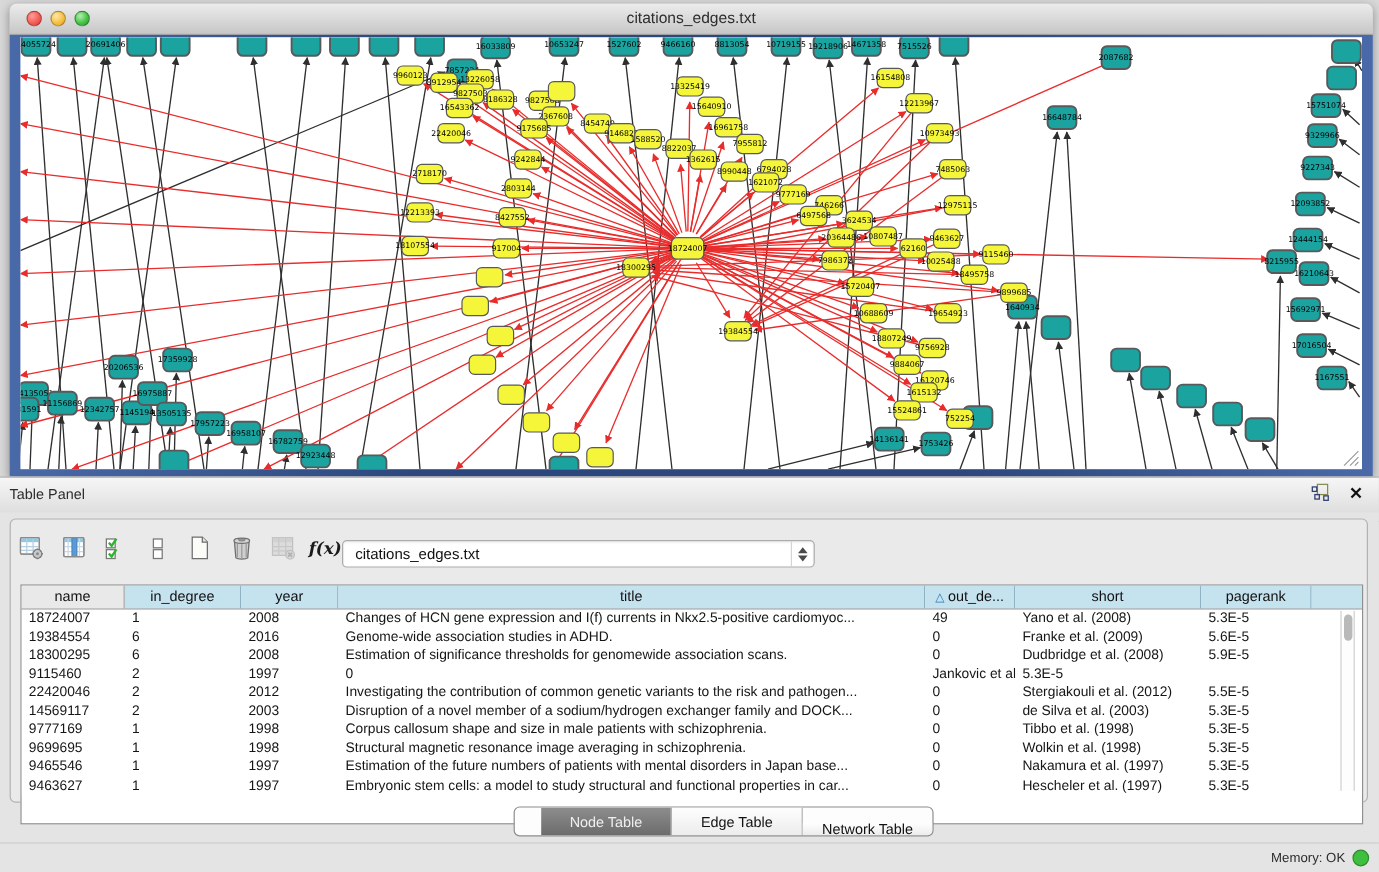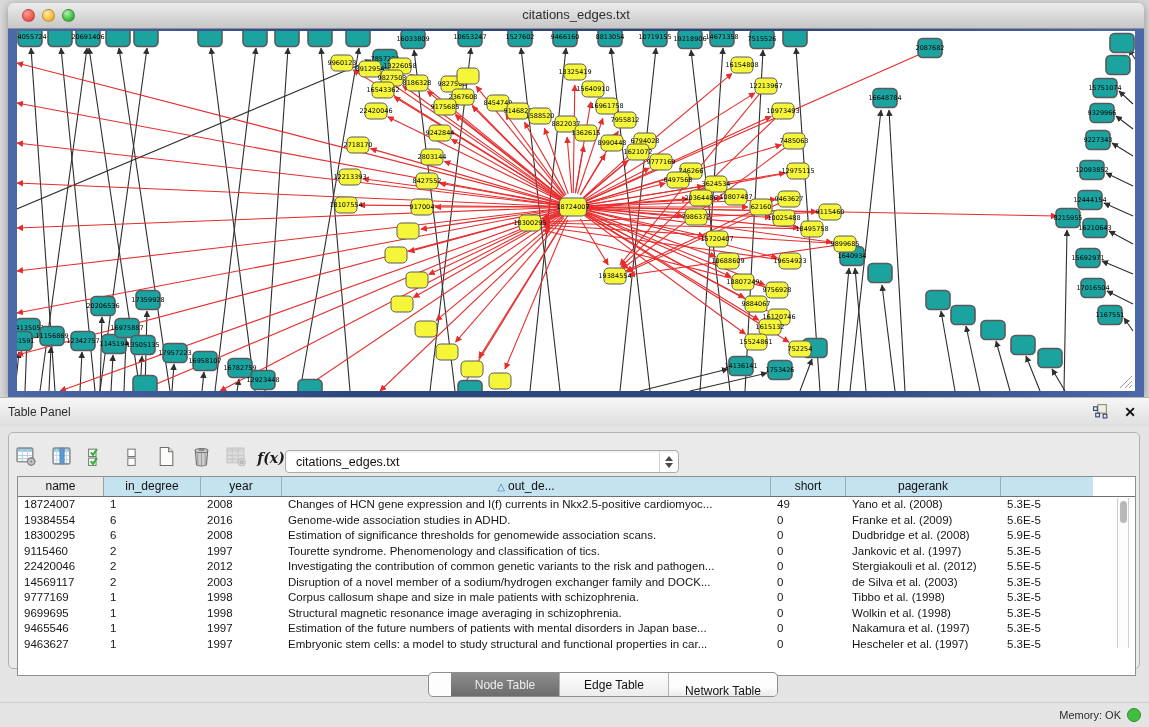--- a/index.html
+++ b/index.html
@@ -37,21 +37,21 @@
   .tb-btn svg{width:21px;height:21px;}
   .fx{font-family:"DejaVu Serif",serif;font-style:italic;font-weight:bold;font-size:14px;color:#1a1a1a;}
   .selector{position:absolute;left:285px;top:450px;width:394px;height:23px;background:#fff;
     border:1px solid #ababab;border-radius:4px;box-sizing:border-box;display:flex;align-items:center;
     box-shadow:inset 0 1px 2px rgba(0,0,0,.08);}
   .selector .sel-text{flex:1;padding-left:10px;font-size:12.5px;color:#111;}
   .stepper{width:18px;height:100%;display:flex;flex-direction:column;align-items:center;justify-content:center;gap:2px;border-left:1px solid #d5d5d5;}
   .tri-up{width:0;height:0;border-left:4px solid transparent;border-right:4px solid transparent;border-bottom:5px solid #4a4a4a;}
   .tri-dn{width:0;height:0;border-left:4px solid transparent;border-right:4px solid transparent;border-top:5px solid #4a4a4a;}
   
-  .table-region{position:absolute;left:17px;top:476px;width:1119px;height:200px;
+  .table-region{position:absolute;left:17px;top:487px;width:1119px;height:200px;
     border:1px solid #8f8f8f;background:#fff;box-sizing:border-box;overflow:hidden;}
   .thead,.trow{display:grid;grid-template-columns:86px 97px 81px 489px 75px 155px 92px 1fr;}
   .thead{height:20px;border-bottom:1px solid #6f6f6f;box-sizing:border-box;}
   .th{font-size:12px;color:#111;text-align:center;line-height:19px;box-sizing:border-box;overflow:hidden;white-space:nowrap;}
   .th.blue{background:#c5e2ef;border-right:1px solid #8fb2c4;}
   .th.gray{background:#e9e9e9;border-right:1px solid #9f9f9f;}
   .sort-glyph{color:#2e7bb5;font-size:10px;margin-right:3px;}
   .trow{height:15.5px;line-height:15.5px;background:#fff;}
   .td{font-size:11.5px;color:#151515;padding-left:6px;overflow:hidden;white-space:nowrap;box-sizing:border-box;}
   .vscroll{position:absolute;right:6px;top:21px;width:12px;height:150px;background:#fdfdfd;
@@ -840,20 +840,21 @@
     <span class="tri-up"></span>
       <span class="tri-dn"></span>
   </span>
 </div>
 
 <div class="table-region">
   <div class="thead" id="thead">
       <div class="th gray"><span>name</span></div>
       <div class="th blue"><span>in_degree</span></div>
       <div class="th blue"><span>year</span></div>
+      <div class="th blue"><span>title</span></div>
       <div class="th blue"><span class="sort-glyph">△</span><span>out_de...</span></div>
       <div class="th blue"><span>short</span></div>
       <div class="th blue"><span>pagerank</span></div>
       <div class="th blue" style="border-right: none;"></div>
     </div>
   <div id="tbody">
       <div class="trow">
         <div class="td">18724007</div>
         <div class="td">1</div>
         <div class="td">2008</div>
@@ -877,21 +878,20 @@
         <div class="td">2008</div>
         <div class="td">Estimation of significance thresholds for genomewide association scans.</div>
         <div class="td">0</div>
         <div class="td">Dudbridge et al. (2008)</div>
         <div class="td">5.9E-5</div>
       </div>
       <div class="trow">
         <div class="td">9115460</div>
         <div class="td">2</div>
         <div class="td">1997</div>
-        <div class="td">Tourette syndrome. Phenomenology and classification of tics.</div>
         <div class="td">0</div>
         <div class="td">Jankovic et al. (1997)</div>
         <div class="td">5.3E-5</div>
       </div>
       <div class="trow">
         <div class="td">22420046</div>
         <div class="td">2</div>
         <div class="td">2012</div>
         <div class="td">Investigating the contribution of common genetic variants to the risk and pathogen...</div>
         <div class="td">0</div>

